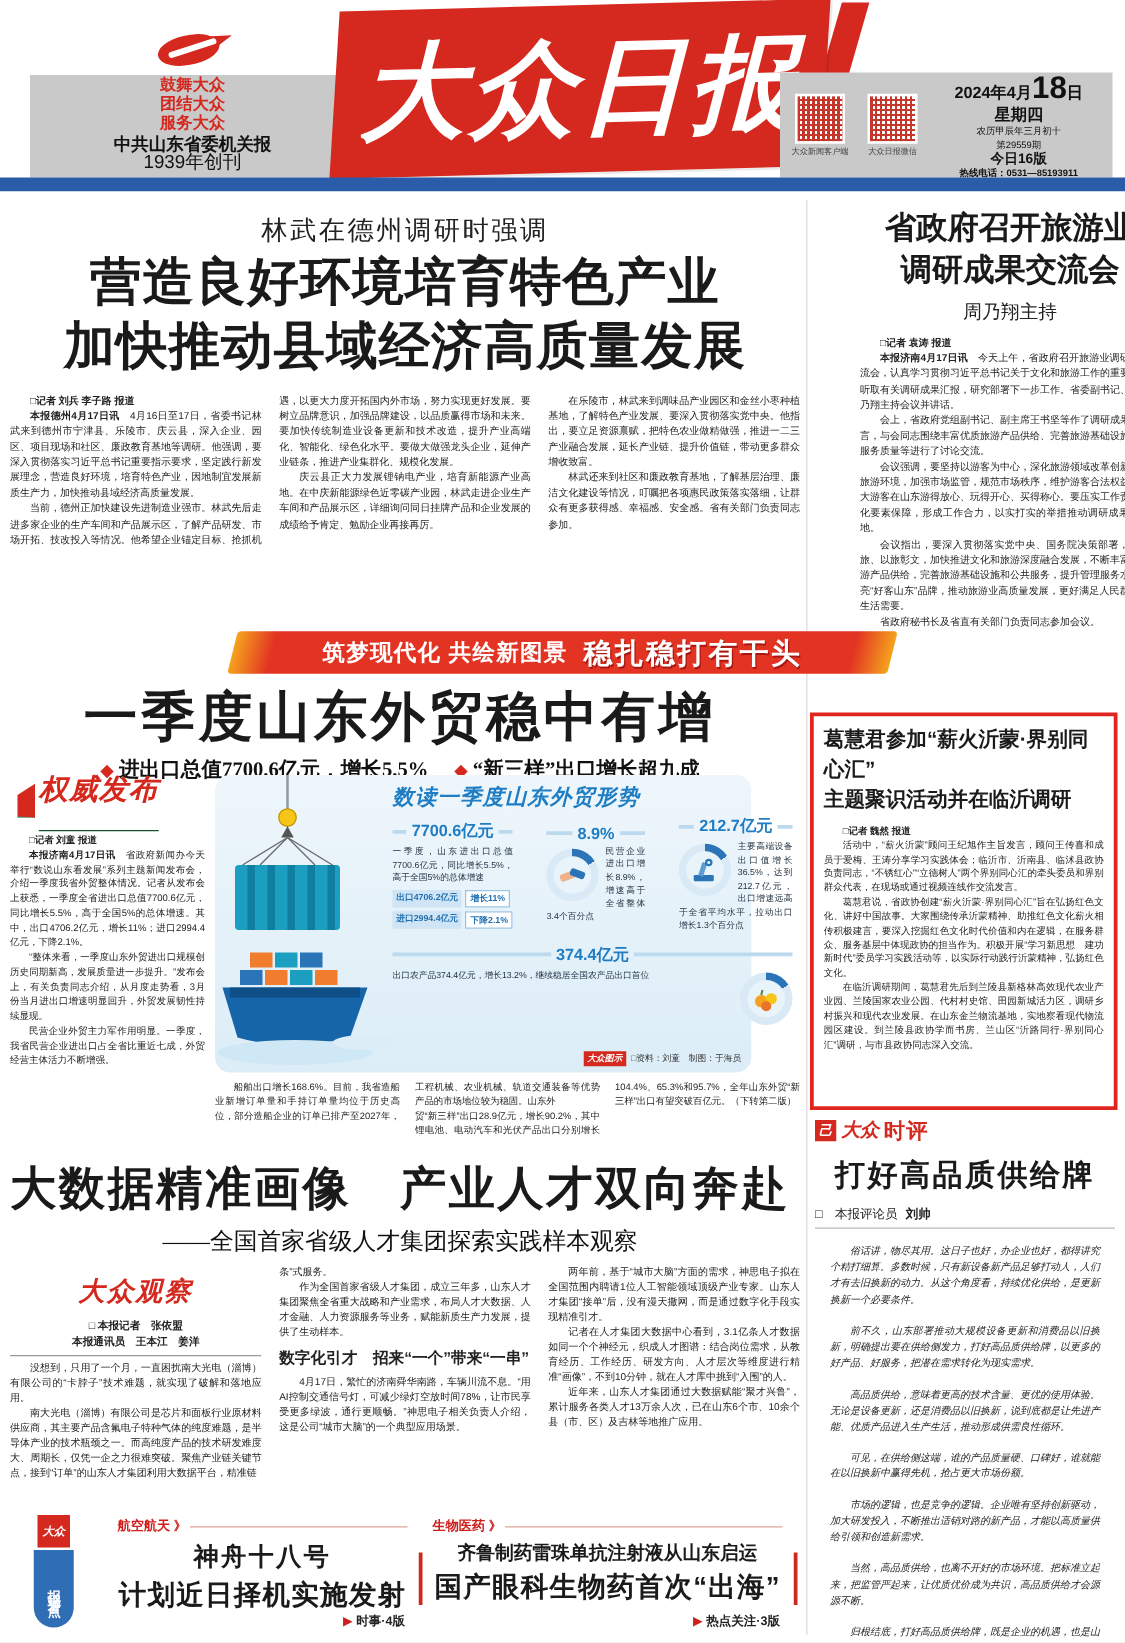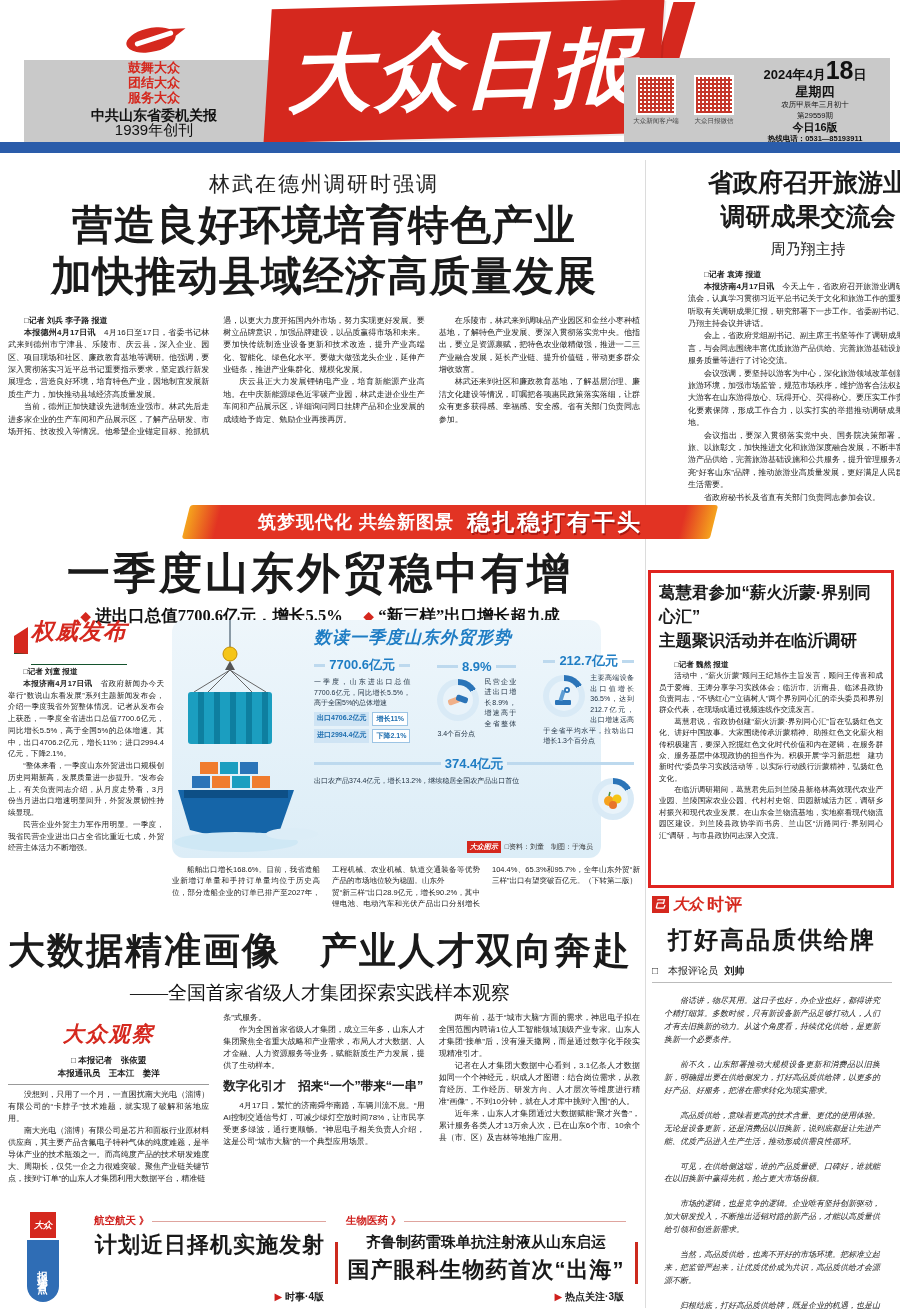--- a/index.html
+++ b/index.html
@@ -415,20 +415,21 @@
     <div class="ftab">
       <div class="brand-sq">大众</div>
       <div class="tab-blue">报端看点</div>
     </div>
     <div class="brief brief1">
       <div class="brief-cat">
         <span>航空航天</span>
         <span class="chev">》</span>
         <span class="cat-line"></span>
       </div>
+      <div class="b-l1">神舟十八号</div>
       <div class="b-l2">计划近日择机实施发射</div>
       <div class="brief-ref">
         <span class="arr">▶</span><span>时事·4版</span>
       </div>
     </div>
     <div class="brief brief2">
       <div class="brief-cat">
         <span>生物医药</span>
         <span class="chev">》</span>
         <span class="cat-line"></span>

